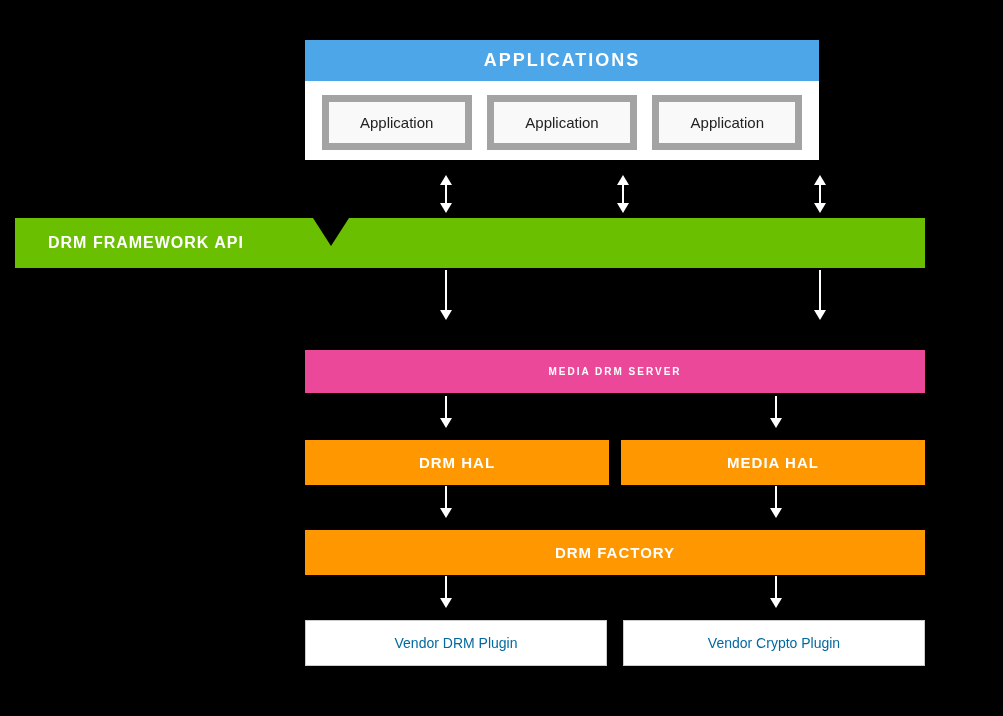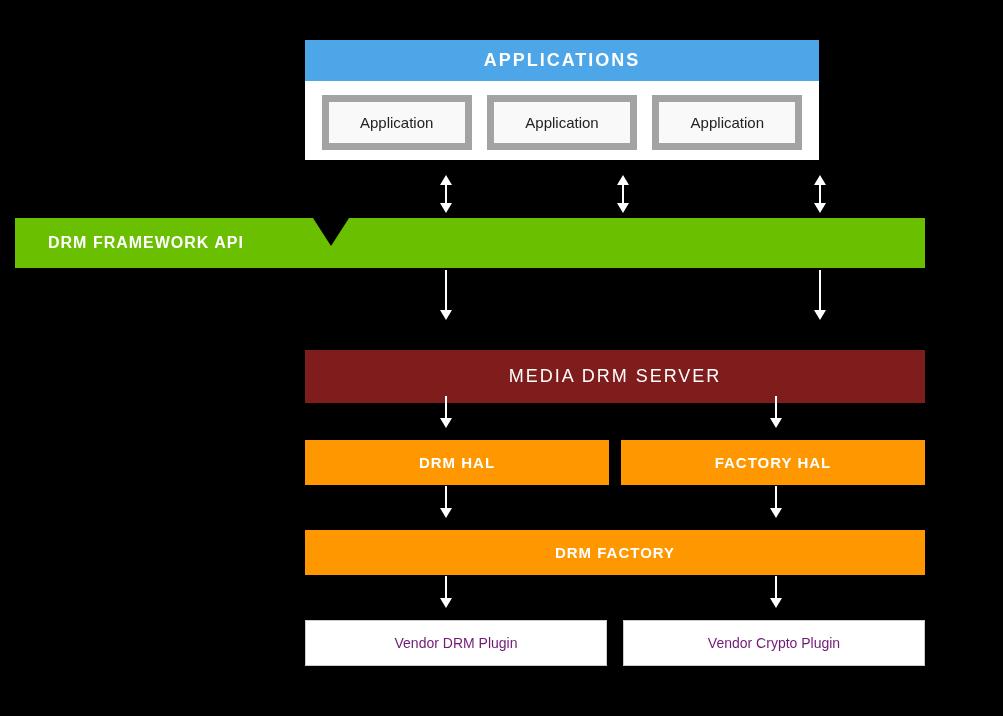--- a/index.html
+++ b/index.html
@@ -89,24 +89,24 @@
       display: flex;
       align-items: center;
     }
 
     
     .media-drm-block {
       position: absolute;
       top: 330px;
       left: 295px;
       width: 620px;
-      background: #7f1d1d;
-      color: white;
-      font-size: 18px;
-      font-weight: normal;
+      background: #ec4899;
+      color: white;
+      font-size: 10px;
+      font-weight: bold;
       letter-spacing: 2px;
       text-align: center;
       padding: 16px 0;
     }
 
     
     .hal-row {
       position: absolute;
       top: 420px;
       left: 295px;
@@ -146,21 +146,21 @@
       width: 620px;
       display: flex;
       justify-content: space-between;
       gap: 16px;
     }
 
     .white-box {
       flex: 1;
       background: white;
       border: 1px solid #ccc;
-      color: #701a75;
+      color: #0369a1;
       font-size: 14px;
       text-align: center;
       padding: 14px 0;
     }
   </style>
 </head>
 <body>
 
 <div class="diagram-container">
 
@@ -216,21 +216,21 @@
     <div class="arrow-down" style="border-top-color:white;"></div>
   </div>
 
   <div style="position:absolute; top:376px; left:760px; display:flex; flex-direction:column; align-items:center;">
     <div style="width:2px; height:22px; background:white;"></div>
     <div class="arrow-down" style="border-top-color:white;"></div>
   </div>
 
   <div class="hal-row">
     <div class="orange-box">DRM HAL</div>
-    <div class="orange-box">FACTORY HAL</div>
+    <div class="orange-box">MEDIA HAL</div>
   </div>
 
   <div style="position:absolute; top:466px; left:430px; display:flex; flex-direction:column; align-items:center;">
     <div style="width:2px; height:22px; background:white;"></div>
     <div class="arrow-down" style="border-top-color:white;"></div>
   </div>
 
   <div style="position:absolute; top:466px; left:760px; display:flex; flex-direction:column; align-items:center;">
     <div style="width:2px; height:22px; background:white;"></div>
     <div class="arrow-down" style="border-top-color:white;"></div>

